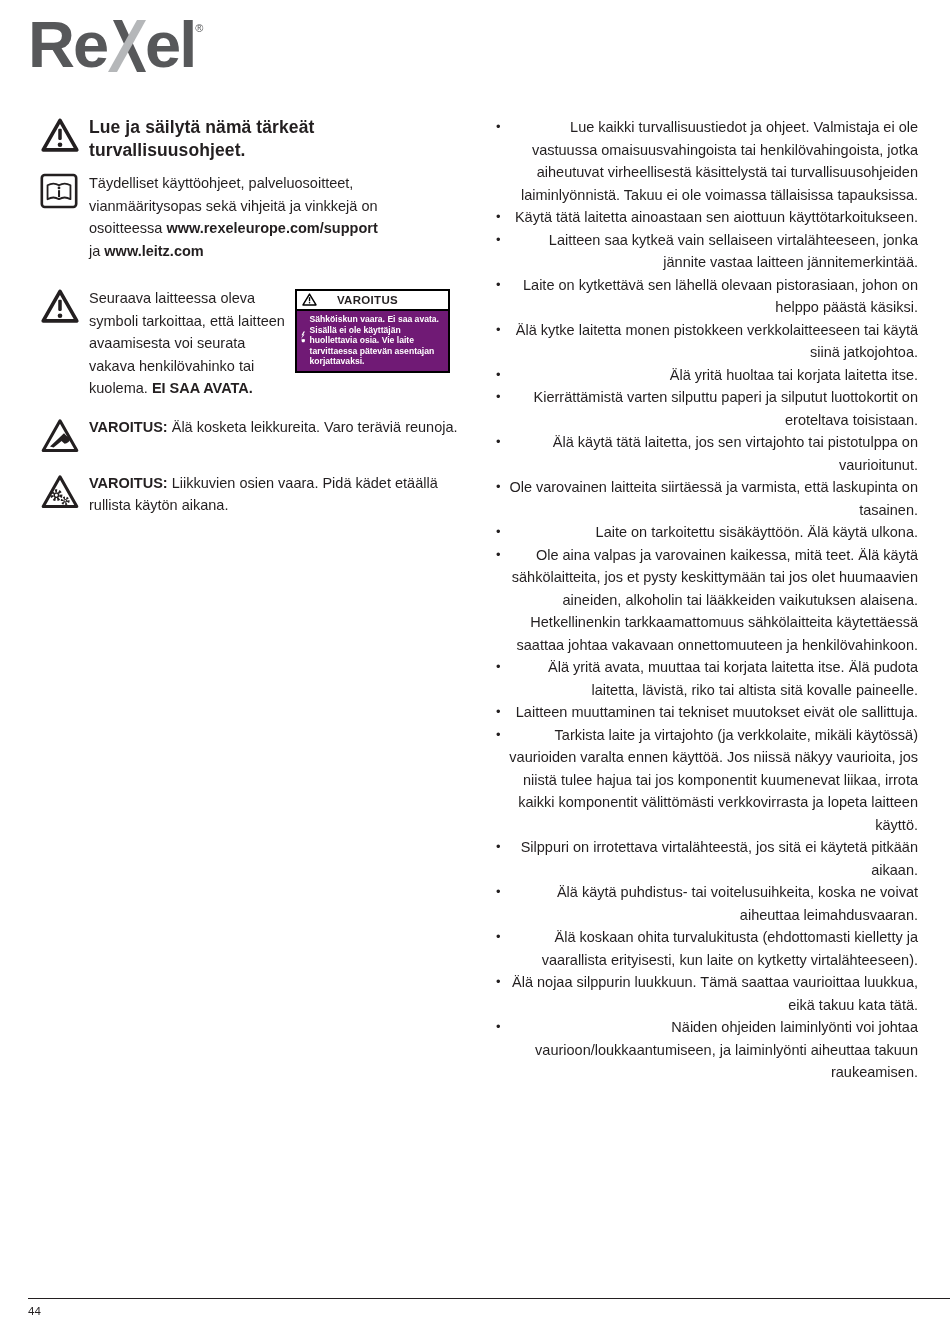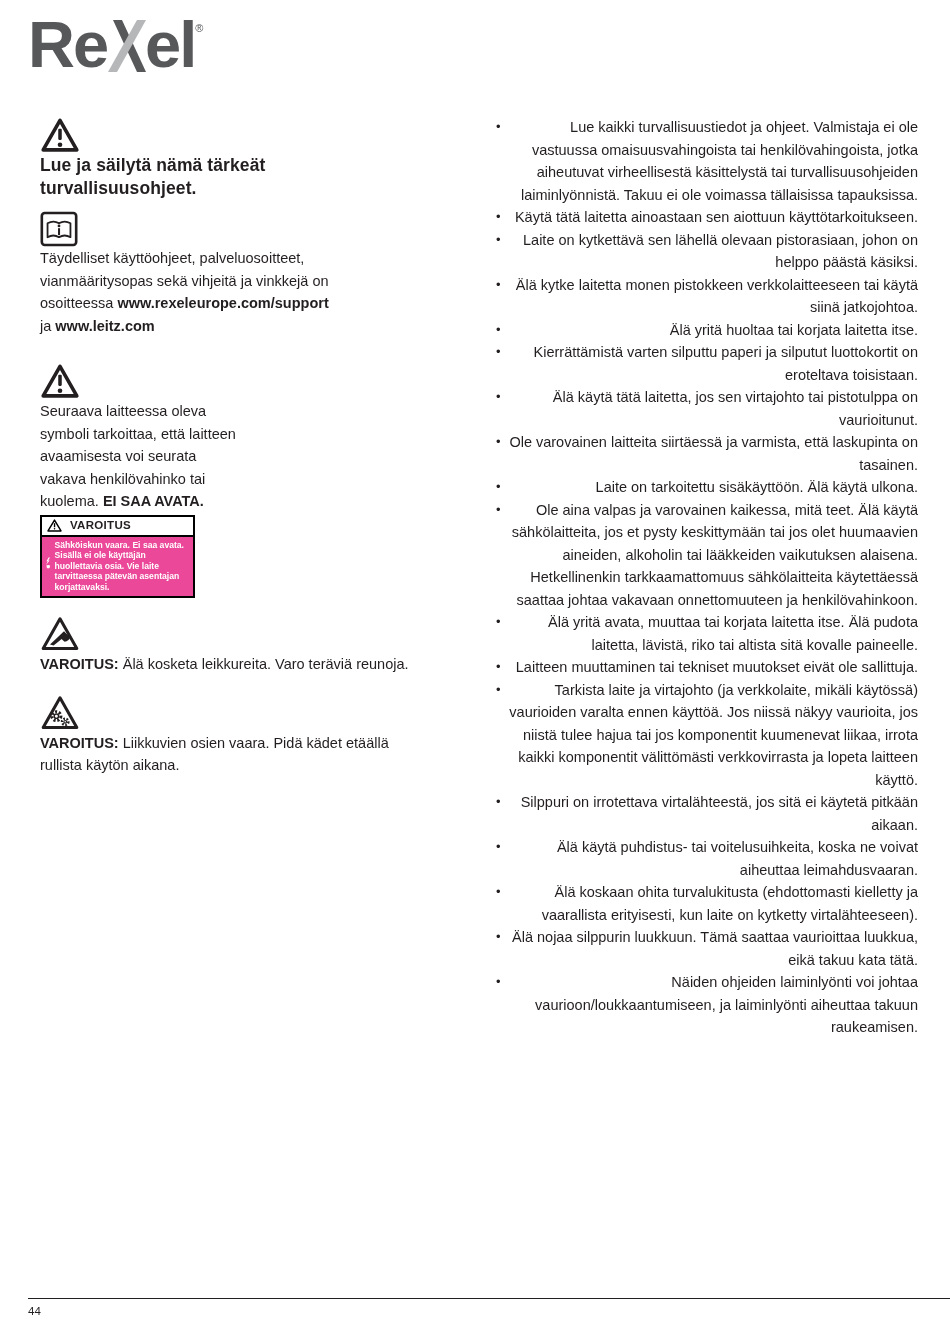--- a/index.html
+++ b/index.html
@@ -21,44 +21,44 @@
     letter-spacing:-2px; line-height:62px;
   }
   .logo-x { width:38px; height:52px; margin:6px -1px 0 1px; }
   .logo-reg { font-size:11px; color:#57585a; margin-top:8px; font-weight:400; }
 
   
   .content { display:flex; margin:36px 32px 0 40px; }
   .col-left { width:424px; flex:none; }
   .col-right { flex:1; padding-left:32px; }
 
-  .row { display:flex;flex-direction:column; }
+  .row { display:flex; }
   .icon-cell { width:49px; flex:none; padding-top:1px; }
 
   .block-heading { margin-bottom:10px; }
   h1.doc-heading {
     font-size:17.5px; line-height:23px; font-weight:700;
     max-width:285px; letter-spacing:0.1px;
   }
 
   .body-text { font-size:14.5px; line-height:22.5px; }
   .bold { font-weight:700; }
 
   .block-intro { margin-bottom:25px; }
   .intro-text { max-width:354px; }
   .doc-link { font-weight:700; color:#231f20; text-decoration:none; }
 
   .block-symbol { margin-bottom:16px; }
   .symbol-text { width:206px; flex:none; }
 
   
   .warn-label { width:155px; border:2px solid #000; flex:none; margin-top:2px; background:#fff; align-self:flex-start; }
-  .warn-label-head { display:flex; align-items:center; gap:8px; padding:2px 5px 3px 5px; border-bottom:2px solid #000; }
+  .warn-label-head { display:flex; align-items:center; gap:20px; padding:2px 5px 3px 5px; border-bottom:2px solid #000; }
   .warn-label-title { font-weight:700; font-size:11.5px; letter-spacing:0.3px; }
-  .warn-label-body { background:#ec4899; color:#fff; display:flex; gap:3px; padding:3px 4px 4px 3px; }
+  .warn-label-body { background:#701a75; color:#fff; display:flex; gap:3px; padding:3px 4px 4px 3px; }
   .warn-label-text { font-size:8.6px; line-height:10.6px; font-weight:700; }
 
   .block-warn1 { margin-bottom:17px; }
   .warn-text { max-width:376px; }
 
   
   ul.safety-list { list-style:none; }
   ul.safety-list li {
     position:relative; padding-left:12px;
     font-size:14.5px; line-height:22.5px;
@@ -179,20 +179,21 @@
           <span class="bold">VAROITUS:</span><span> Liikkuvien osien vaara. Pidä kädet etäällä rullista käytön aikana.</span>
         </p>
       </div>
 
     </div>
 
     <div class="col-right">
       <ul class="safety-list">
         <li>Lue kaikki turvallisuustiedot ja ohjeet. Valmistaja ei ole vastuussa omaisuusvahingoista tai henkilövahingoista, jotka aiheutuvat virheellisestä käsittelystä tai turvallisuusohjeiden laiminlyönnistä. Takuu ei ole voimassa tällaisissa tapauksissa.</li>
         <li>Käytä tätä laitetta ainoastaan sen aiottuun käyttötarkoitukseen.</li>
+        <li>Laitteen saa kytkeä vain sellaiseen virtalähteeseen, jonka jännite vastaa laitteen jännitemerkintää.</li>
         <li>Laite on kytkettävä sen lähellä olevaan pistorasiaan, johon on helppo päästä käsiksi.</li>
         <li>Älä kytke laitetta monen pistokkeen verkkolaitteeseen tai käytä siinä jatkojohtoa.</li>
         <li>Älä yritä huoltaa tai korjata laitetta itse.</li>
         <li>Kierrättämistä varten silputtu paperi ja silputut luottokortit on eroteltava toisistaan.</li>
         <li>Älä käytä tätä laitetta, jos sen virtajohto tai pistotulppa on vaurioitunut.</li>
         <li>Ole varovainen laitteita siirtäessä ja varmista, että laskupinta on tasainen.</li>
         <li>Laite on tarkoitettu sisäkäyttöön. Älä käytä ulkona.</li>
         <li>Ole aina valpas ja varovainen kaikessa, mitä teet. Älä käytä sähkölaitteita, jos et pysty keskittymään tai jos olet huumaavien aineiden, alkoholin tai lääkkeiden vaikutuksen alaisena. Hetkellinenkin tarkkaamattomuus sähkölaitteita käytettäessä saattaa johtaa vakavaan onnettomuuteen ja henkilövahinkoon.</li>
         <li>Älä yritä avata, muuttaa tai korjata laitetta itse. Älä pudota laitetta, lävistä, riko tai altista sitä kovalle paineelle.</li>
         <li>Laitteen muuttaminen tai tekniset muutokset eivät ole sallittuja.</li>

